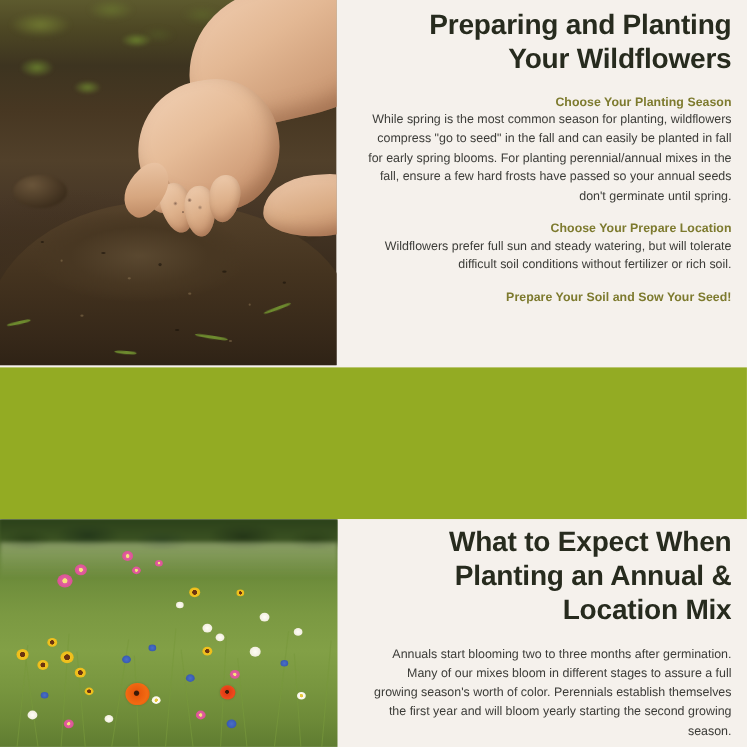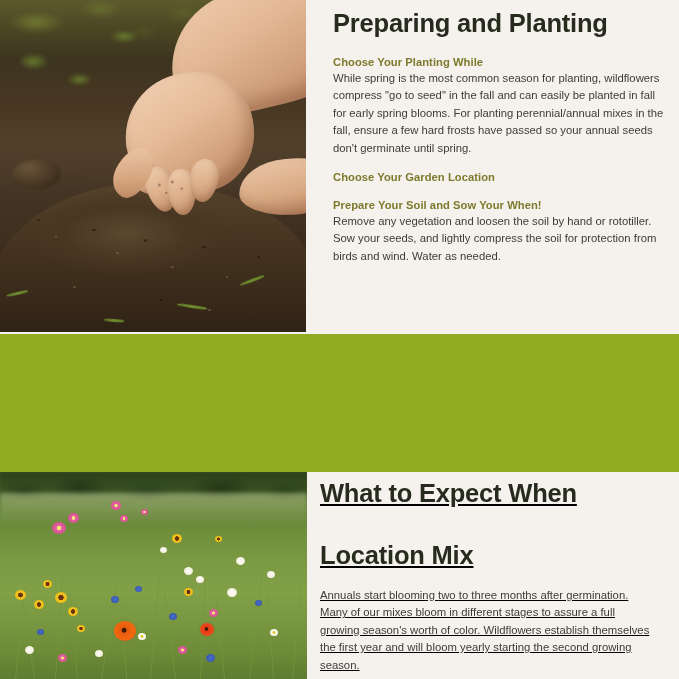--- a/index.html
+++ b/index.html
@@ -13,34 +13,34 @@
   }
   #page {
     position: relative;
     width: 679px;
     height: 679px;
     overflow: hidden;
     background: #F5F1EC;
   }
 
   
-  .block { position: absolute; overflow: hidden; }
+  .block { position: absolute; overflow: hidden; text-align: right; }
 
   
   #sec-top        { left:0; top:0; width:679px; height:334px; background:#F5F1EC; }
   #img-planting   { left:0; top:0; width:306px; height:332px; }
   #top-text       { left:333px; top:8px; width:332px; height:320px; }
 
   
   #sec-green      { left:0; top:334px; width:679px; height:138px; background:#93AB23; }
 
   
   #sec-bottom     { left:0; top:472px; width:679px; height:207px; background:#F5F1EC; }
   #img-meadow     { left:0; top:472px; width:307px; height:207px; }
-  #bottom-text    { left:320px; top:478px; width:332px; height:195px;text-decoration:underline; }
+  #bottom-text    { left:333px; top:478px; width:332px; height:195px; }
 
   
   h1.headline {
     margin: 0;
     font-size: 25.5px;
     line-height: 31px;
     font-weight: 700;
     color: #272B1E;
     letter-spacing: -0.2px;
   }
@@ -250,35 +250,35 @@
       <div class="seeds"></div>
       <div class="hand2"></div>
 
       <div class="grassblade" style="left:2%;top:88%;width:22px;height:3px;transform:rotate(-12deg);"></div>
       <div class="grassblade" style="left:58%;top:92%;width:30px;height:3px;transform:rotate(9deg);"></div>
       <div class="grassblade" style="left:78%;top:84%;width:26px;height:3px;transform:rotate(-20deg);"></div>
       <div class="grassblade" style="left:34%;top:96%;width:20px;height:3px;transform:rotate(5deg);"></div>
     </div>
 
     <div class="block" id="top-text">
-      <h1 class="headline"><span>Preparing and Planting</span><br></h1>
+      <h1 class="headline"><span>Preparing and Planting</span><br><span>Your Wildflowers</span></h1>
 
       <div class="gap-lg"></div>
 
-      <h2 class="sub">Choose Your Planting While</h2>
+      <h2 class="sub">Choose Your Planting Season</h2>
       <p class="body">While spring is the most common season for planting, wildflowers compress "go to seed" in the fall and can easily be planted in fall for early spring blooms. For planting perennial/annual mixes in the fall, ensure a few hard frosts have passed so your annual seeds don't germinate until spring.</p>
 
       <div class="gap-md"></div>
 
-      <h2 class="sub">Choose Your Garden Location</h2>
+      <h2 class="sub">Choose Your Prepare Location</h2>
+      <p class="body">Wildflowers prefer full sun and steady watering, but will tolerate difficult soil conditions without fertilizer or rich soil.</p>
 
       <div class="gap-md"></div>
 
-      <h2 class="sub">Prepare Your Soil and Sow Your When!</h2>
-      <p class="body">Remove any vegetation and loosen the soil by hand or rototiller. Sow your seeds, and lightly compress the soil for protection from birds and wind. Water as needed.</p>
+      <h2 class="sub">Prepare Your Soil and Sow Your Seed!</h2>
     </div>
   </div>
 
   <div class="block" id="sec-green">
 
     
 
     
   </div>
 
@@ -338,18 +338,18 @@
     <div class="fl white-umbel" style="left:74%;top:56%;width:10px;height:9px;"></div>
     <div class="fl white-umbel" style="left:87%;top:48%;width:8px;height:7px;"></div>
     <div class="fl white-umbel" style="left:31%;top:86%;width:8px;height:7px;"></div>
     <div class="fl white-umbel" style="left:8%;top:84%;width:9px;height:8px;"></div>
     <div class="fl white-umbel" style="left:52%;top:36%;width:7px;height:6px;"></div>
     <div class="fl daisy" style="left:45%;top:78%;width:8px;height:7px;"></div>
     <div class="fl daisy" style="left:88%;top:76%;width:8px;height:7px;"></div>
   </div>
 
   <div class="block" id="bottom-text">
-    <h1 class="headline"><span>What to Expect When</span><br><br><span>Location Mix</span></h1>
+    <h1 class="headline"><span>What to Expect When</span><br><span>Planting an Annual &amp;</span><br><span>Location Mix</span></h1>
     <div class="gap-lg"></div>
-    <p class="body">Annuals start blooming two to three months after germination. Many of our mixes bloom in different stages to assure a full growing season's worth of color. Wildflowers establish themselves the first year and will bloom yearly starting the second growing season.</p>
+    <p class="body">Annuals start blooming two to three months after germination. Many of our mixes bloom in different stages to assure a full growing season's worth of color. Perennials establish themselves the first year and will bloom yearly starting the second growing season.</p>
   </div>
 
 </div>
 
 </body></html>

